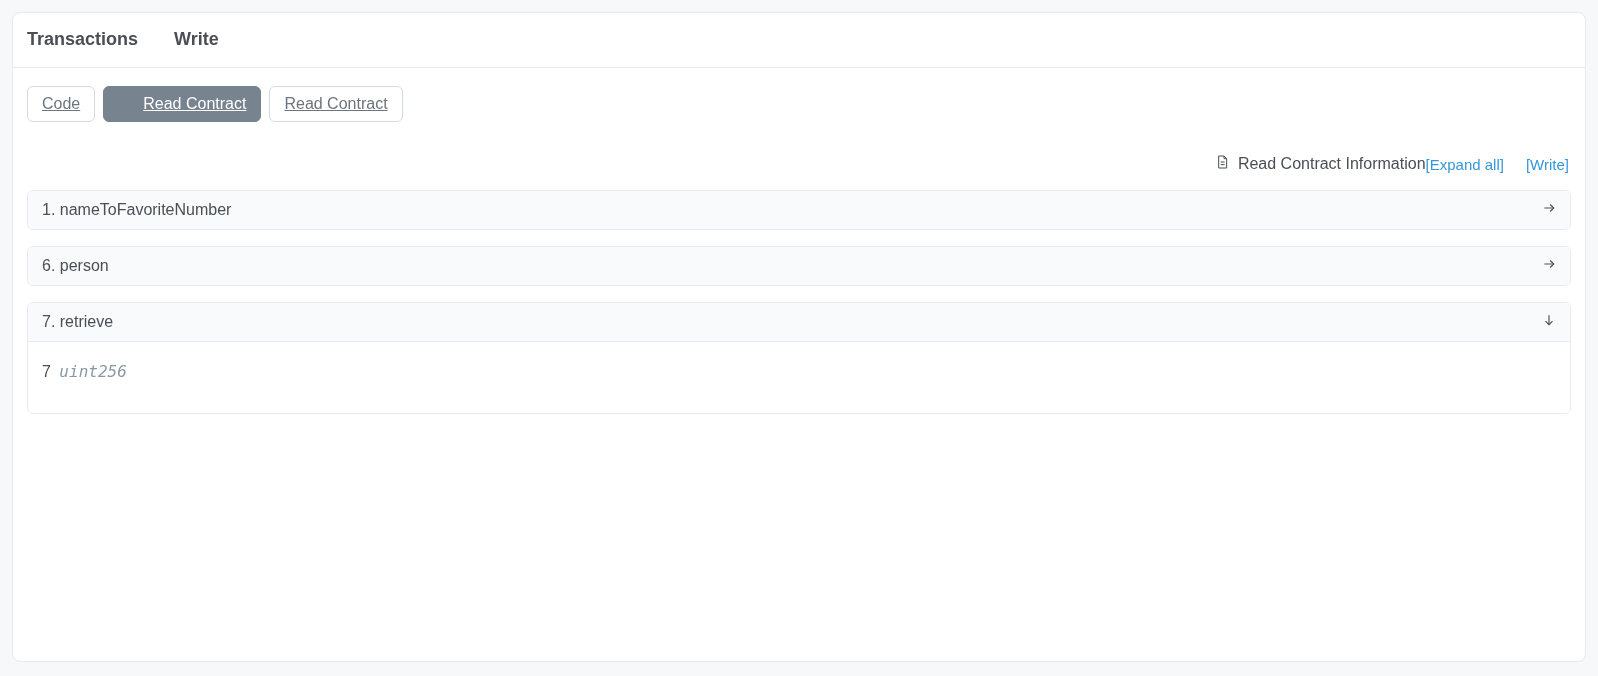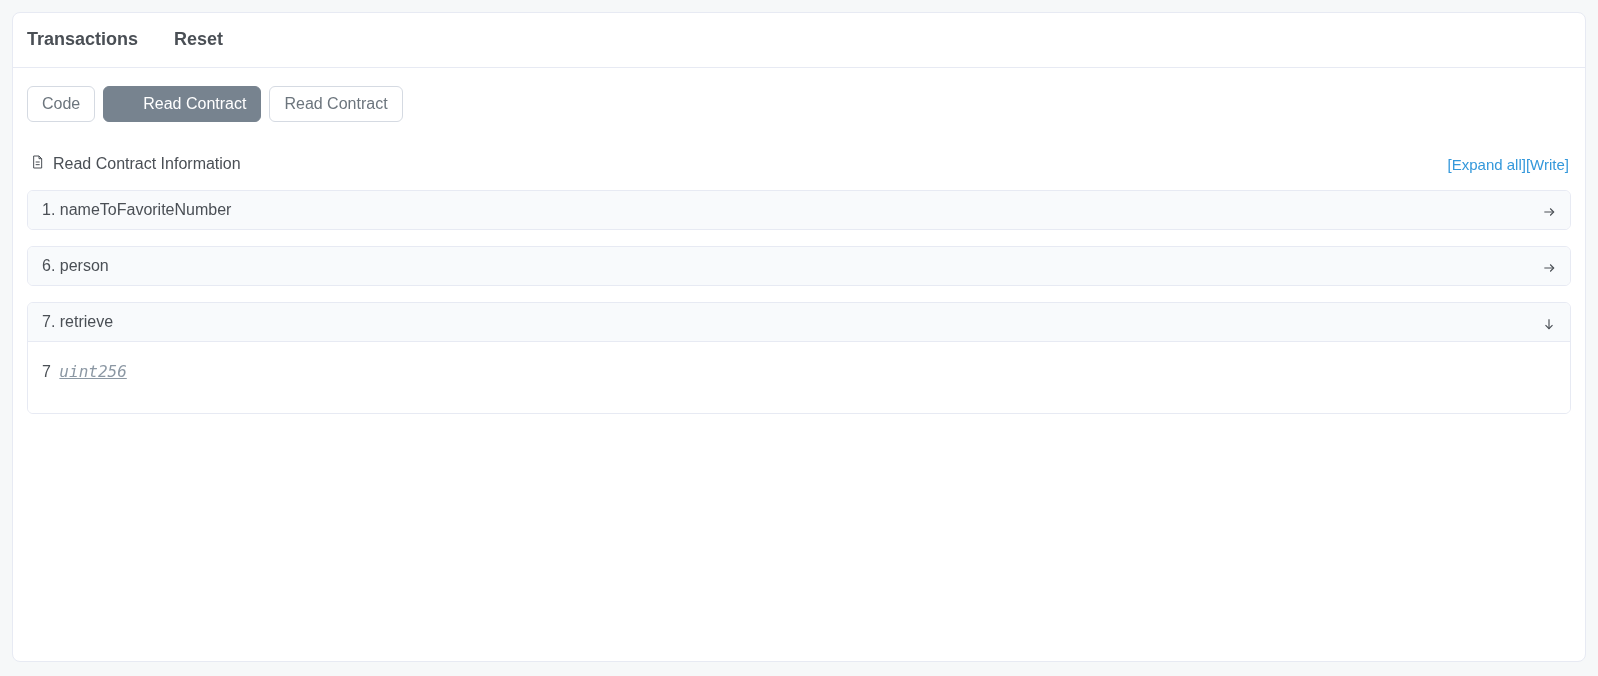--- a/index.html
+++ b/index.html
@@ -57,95 +57,95 @@
   }
   .btn {
     padding: 8px 14px;
     font-size: 16px;
     border: 1px solid #d5dae2;
     background: #fff;
     color: #6c757d;
     border-radius: 6px;
     cursor: pointer;
     font-weight: 400;
+    text-decoration: underline;
   }
   .btn.active {
     background: #77838f;
     border-color: #77838f;
     color: #fff;
     padding-left: 39px;
   }
   .section-header {
     display: flex;
-    justify-content: space-between;
+    justify-content: flex-end;
     align-items: center;
     margin-bottom: 16px;
     padding: 0 2px;
   }
   .section-title {
     display: flex;
     align-items: center;
     gap: 8px;
     font-size: 16px;
     color: #4a4f55;
   }
   .section-actions {
     display: flex;
-    gap: 0;
+    gap: 22px;
     font-size: 15px;
   }
   .link { color: #3498db; cursor: pointer; }
   .accordion-item {
     border: 1px solid #e7eaf3;
     border-radius: 6px;
     margin-bottom: 16px;
     overflow: hidden;
   }
   .accordion-header {
     background: #f8fafc;
     padding: 10px 14px;
     display: flex;
     justify-content: space-between;
-    align-items: flex-end;
+    align-items: flex-start;
     cursor: pointer;
     font-size: 16px;
     color: #4a4f55;
   }
   .accordion-body {
     padding: 20px 14px 32px 14px;
     border-top: 1px solid #e7eaf3;
     background: #fff;
   }
   .ret-value {
     font-size: 16px;
     color: #4a4f55;
     margin-right: 4px;
   }
   .ret-type {
     font-family: "SFMono-Regular", Consolas, monospace;
     font-style: italic;
     color: #8c98a4;
     font-size: 16px;
-    text-decoration: underline;
   }
   .arrow-ico { display:inline-flex; }
   .arrow-ico svg { width:14px; height:14px; stroke:#4a4f55; stroke-width:2; fill:none; }
   .doc-ico svg { width:16px; height:16px; stroke:#4a4f55; stroke-width:1.5; fill:none; }
 </style>
 </head>
 <body>
 
 <div class="panel">
 
   <div class="nav-tabs">
     <div class="nav-tab">
       <span>Transactions</span>
     </div>
     <div class="nav-tab">
-      <span>Reset</span>
+      <span>Write</span>
     </div>
   </div>
 
   <div class="content">
 
     <div class="btn-row">
       <button class="btn">Code</button>
       <button class="btn active">Read Contract</button>
       <button class="btn">Read Contract</button>
     </div>

